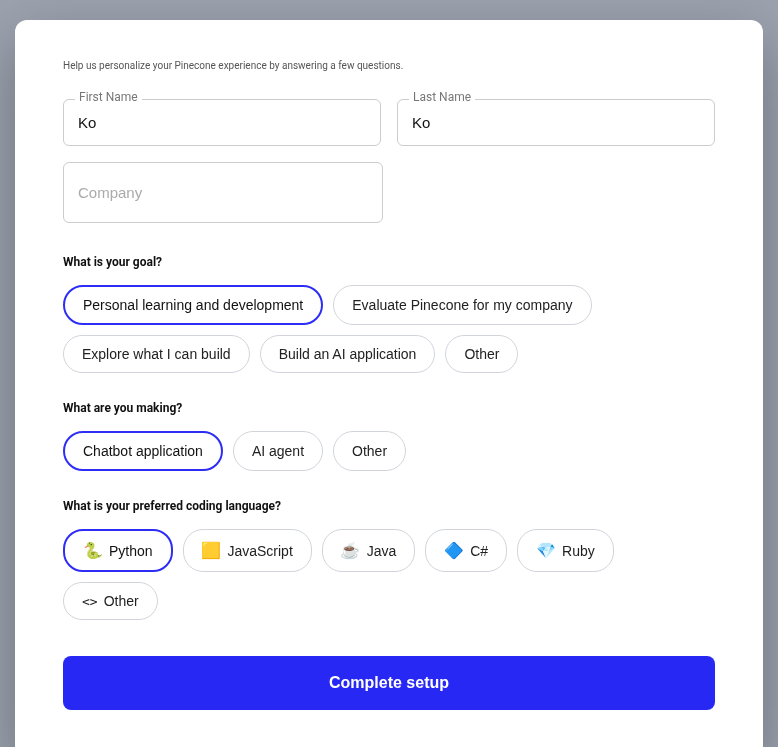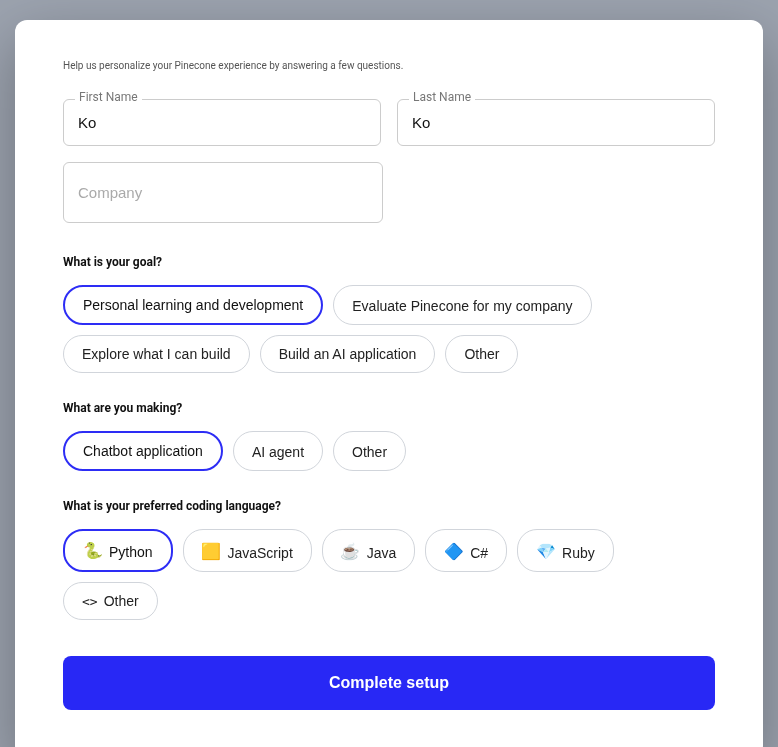--- a/index.html
+++ b/index.html
@@ -98,21 +98,21 @@
     }
     .chip {
       border: 1px solid #d1d5db;
       background: #fff;
       border-radius: 20px;
       padding: 10px 18px;
       font-size: 14px;
       color: #222;
       cursor: pointer;
       display: flex;
-      align-items: flex-end;
+      align-items: center;
       gap: 6px;
       transition: border-color 0.15s;
     }
     .chip.selected {
       border: 2px solid #2d2df5;
       color: #111;
     }
     .chip .chip-icon {
       font-size: 16px;
     }

